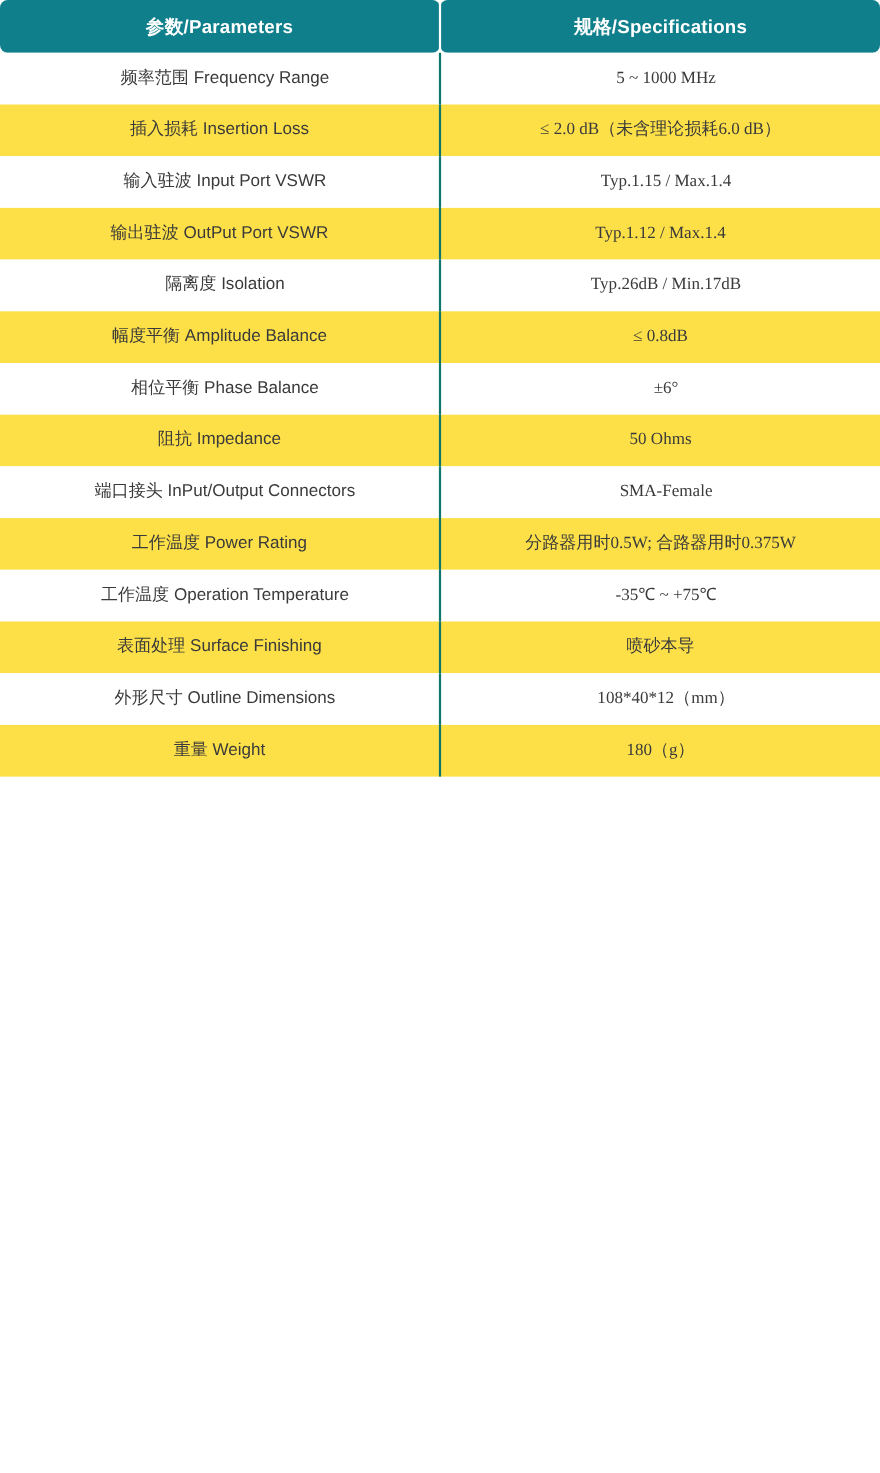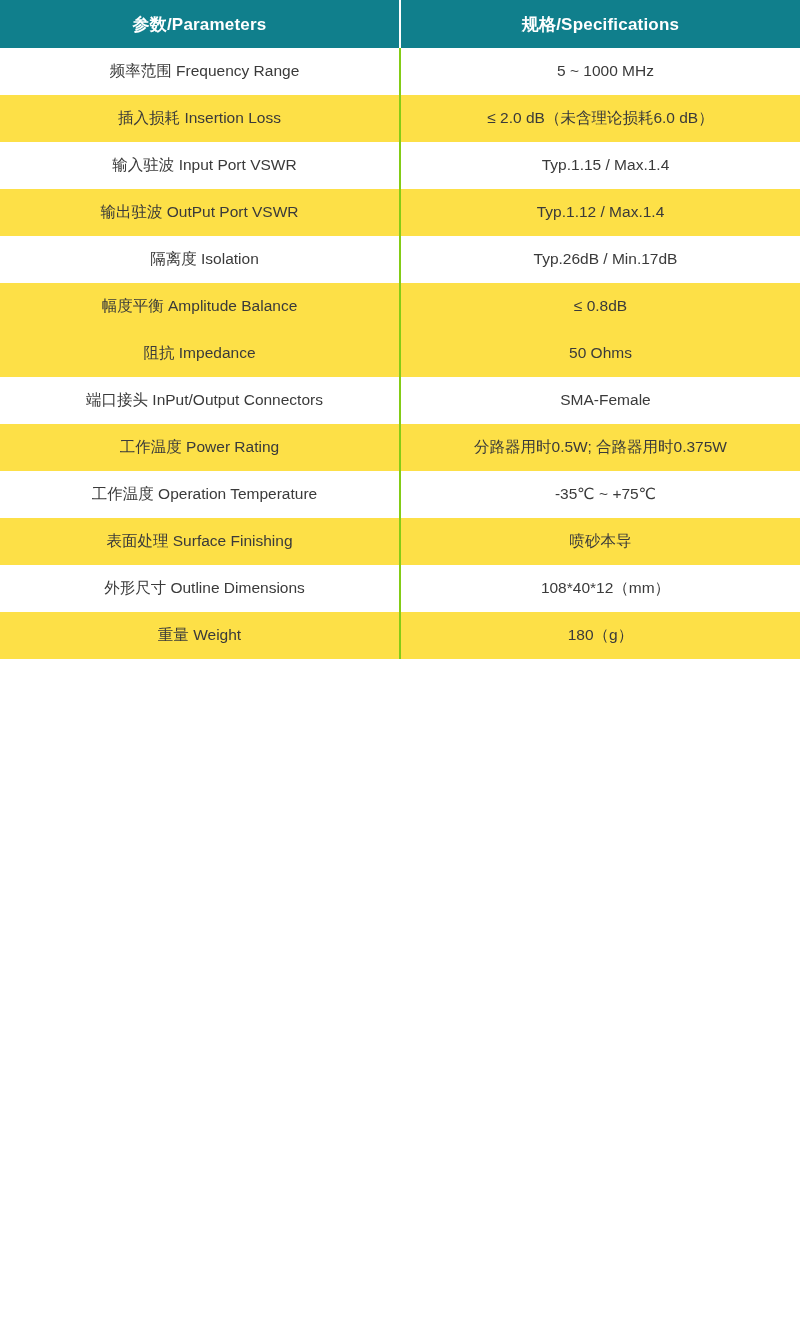--- a/index.html
+++ b/index.html
@@ -24,35 +24,37 @@
 
   .spec-table th {
     background: #107f8c;
     color: #ffffff;
     font-size: 17px;
     font-weight: bold;
     height: 46px;
     text-align: center;
     vertical-align: middle;
     letter-spacing: 0.2px;
+    border-radius: 7px;
   }
   .spec-table th.th-spec {
     border-left: 2px solid #ffffff;
     margin-top: 32px;
   }
   .spec-table td {
     height: 45px;
     text-align: center;
     vertical-align: middle;
     font-size: 15.5px;
     color: #3a3a3a;
     line-height: 1.3;
   }
   .spec-table td.cell-spec {
-    border-left: 2px solid #84cc16;
+    border-left: 2px solid #0f766e;
+    font-family: Liberation Serif, serif;
   }
   .spec-table tr.row-odd td {
     background: #ffffff;
     padding-left: 11px;
   }
   .spec-table tr.row-even td {
     background: #fde047;
   }
 </style>
 </head>
@@ -87,20 +89,24 @@
         <td class="cell-spec">Typ.1.12 / Max.1.4</td>
       </tr>
       <tr class="row-odd">
         <td class="cell-param">隔离度 Isolation</td>
         <td class="cell-spec">Typ.26dB / Min.17dB</td>
       </tr>
       <tr class="row-even">
         <td class="cell-param">幅度平衡 Amplitude Balance</td>
         <td class="cell-spec">≤ 0.8dB</td>
       </tr>
+      <tr class="row-odd">
+        <td class="cell-param">相位平衡 Phase Balance</td>
+        <td class="cell-spec">±6°</td>
+      </tr>
       <tr class="row-even">
         <td class="cell-param">阻抗 Impedance</td>
         <td class="cell-spec">50 Ohms</td>
       </tr>
       <tr class="row-odd">
         <td class="cell-param">端口接头 InPut/Output Connectors</td>
         <td class="cell-spec">SMA-Female</td>
       </tr>
       <tr class="row-even">
         <td class="cell-param">工作温度 Power Rating</td>

